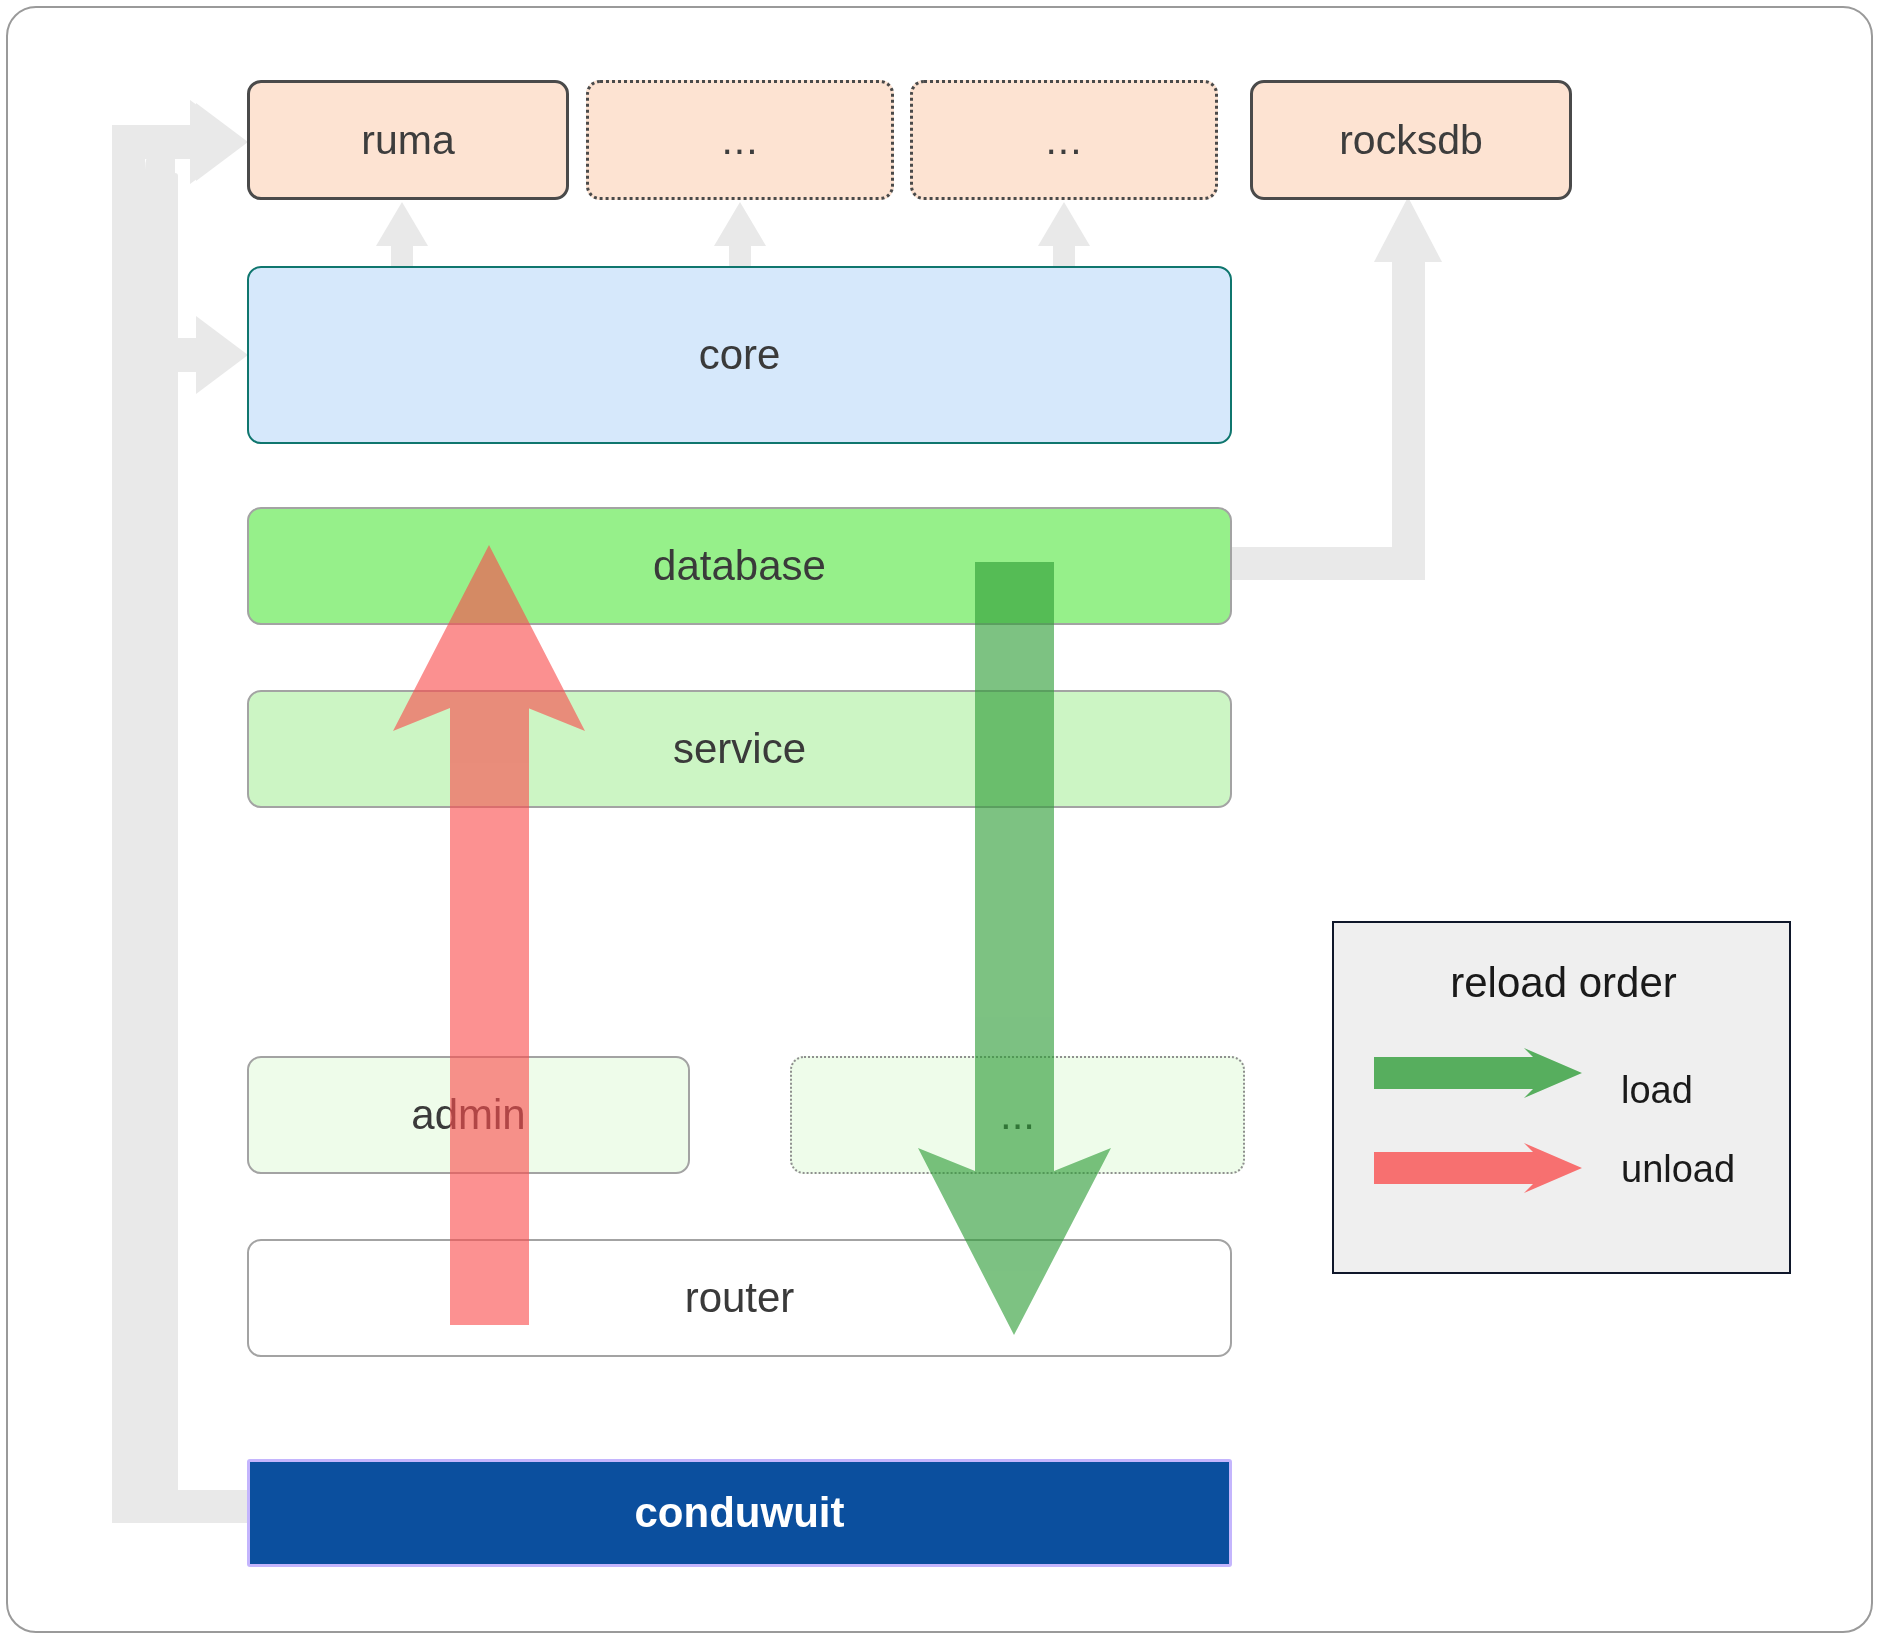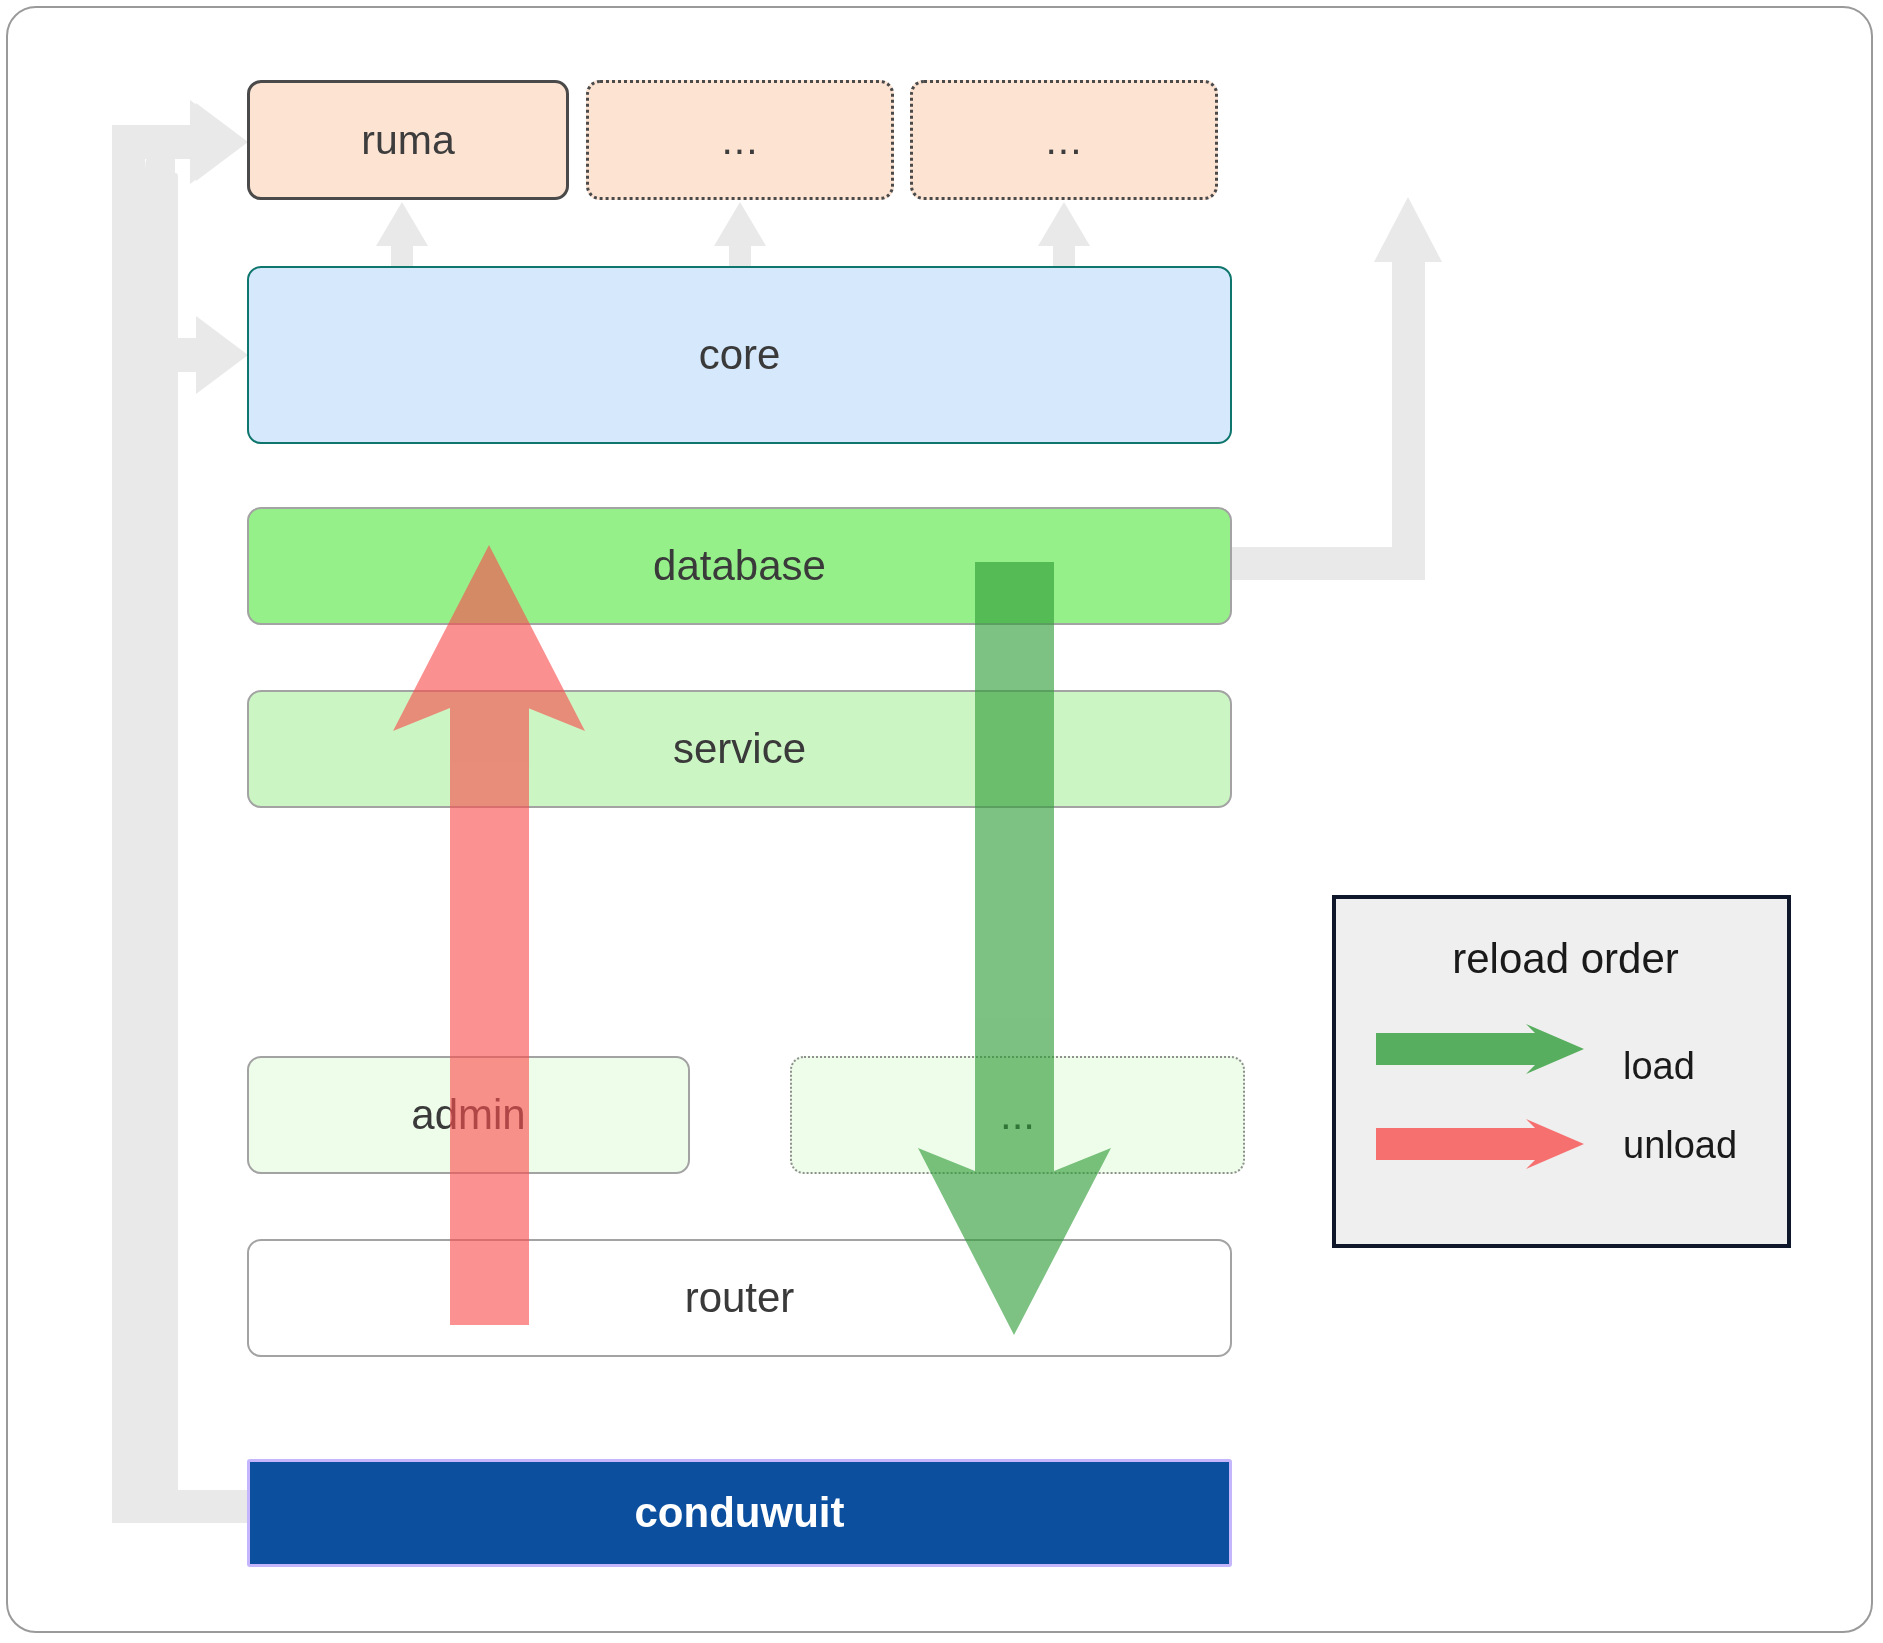--- a/index.html
+++ b/index.html
@@ -88,25 +88,25 @@
     border: 3px solid #c4b5fd;
     border-radius: 3px;
     color: #ffffff;
     font-size: 42px;
     font-weight: bold;
   }
   
   #legend {
     position: absolute;
     left: 1332px;
-    top: 895px;
+    top: 921px;
     width: 459px;
     height: 353px;
     background: #efefef;
-    border: 4px solid #0f172a;
+    border: 2px solid #0f172a;
     box-sizing: border-box;
   }
   #legend-title {
     position: absolute;
     left: 0;
     top: 36px;
     width: 459px;
     text-align: center;
     font-size: 42px;
     color: #1a1a1a;
@@ -172,20 +172,23 @@
     </div>
 
     <div class="node dep dotted" style="left:586px; top:80px; width:308px; height:120px;">
       <span class="dots">...</span>
     </div>
 
     <div class="node dep dotted" style="left:910px; top:80px; width:308px; height:120px;">
       <span class="dots">...</span>
     </div>
 
+    <div class="node dep solid" style="left:1250px; top:80px; width:322px; height:120px;">
+      <span>rocksdb</span>
+    </div>
 
     <div class="node core-box" style="left:247px; top:266px; width:985px; height:178px;">
       <span>core</span>
     </div>
 
     <div class="node layer" style="left:247px; top:507px; width:985px; height:118px; background:#96f08a;">
       <span>database</span>
     </div>
 
     <div class="node layer" style="left:247px; top:690px; width:985px; height:118px; background:#ccf5c4;">

